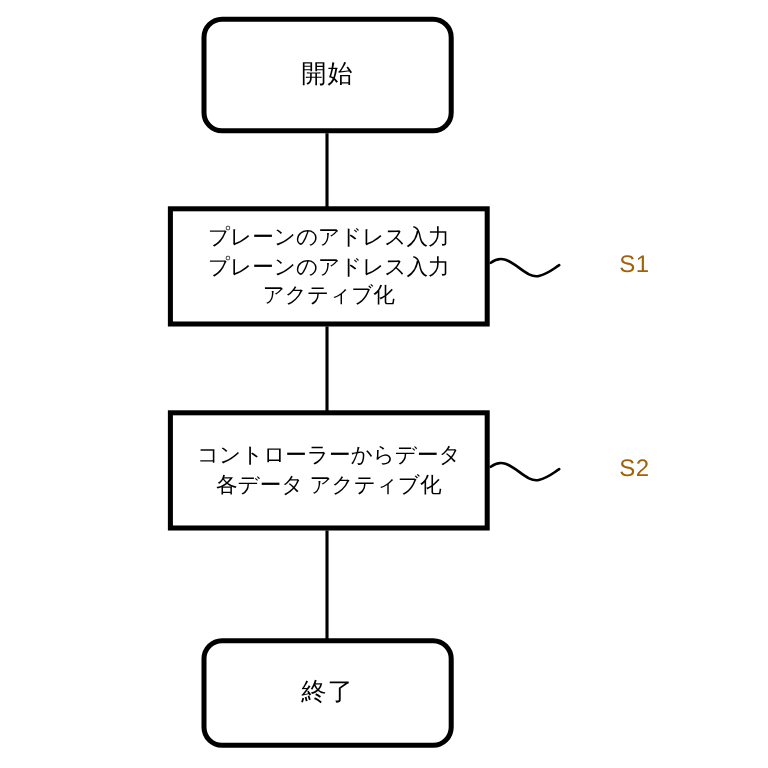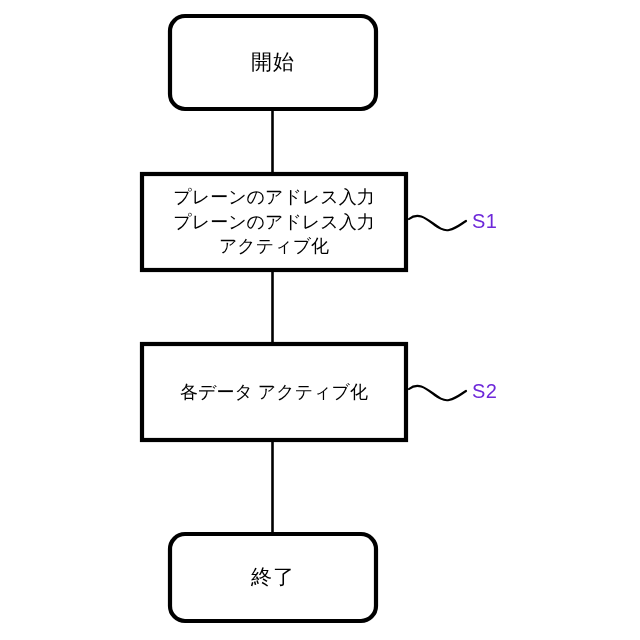--- a/index.html
+++ b/index.html
@@ -43,23 +43,24 @@
   }
   .process-line {
     font-size: 18px;
     line-height: 1.38;
     white-space: nowrap;
     font-weight: 400;
   }
   .step-tag {
     position: absolute;
     font-size: 20px;
-    color: #6d28d9;
+    color: #a16207;
     font-weight: 400;
     letter-spacing: 0.5px;
+    margin-left: 44px;
   }
 </style>
 </head>
 <body>
 
 <div id="canvas">
 
   <svg class="layer" viewBox="0 0 640 640">
 
     <line x1="272.5" y1="111" x2="272.5" y2="173" stroke="#000000" stroke-width="2.6"></line>
@@ -85,20 +86,21 @@
     <span class="terminal-label">開始</span>
   </div>
 
   <div class="node-text" style="left:142px; top:174px; width:264px; height:96px;">
     <span class="process-line">プレーンのアドレス入力</span>
     <span class="process-line">プレーンのアドレス入力</span>
     <span class="process-line">アクティブ化</span>
   </div>
 
   <div class="node-text" style="left:142px; top:344px; width:264px; height:96px;">
+    <span class="process-line">コントローラーからデータ</span>
     <span class="process-line">各データ アクティブ化</span>
   </div>
 
   <div class="node-text" style="left:170px; top:534px; width:206px; height:87px;">
     <span class="terminal-label">終了</span>
   </div>
 
   <div class="step-tag" style="left:472px; top:210px;">S1</div>
 
   <div class="step-tag" style="left:472px; top:380px;">S2</div>

